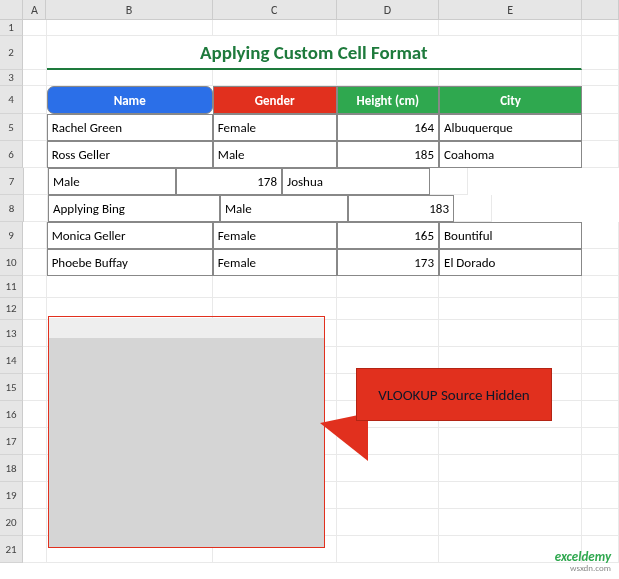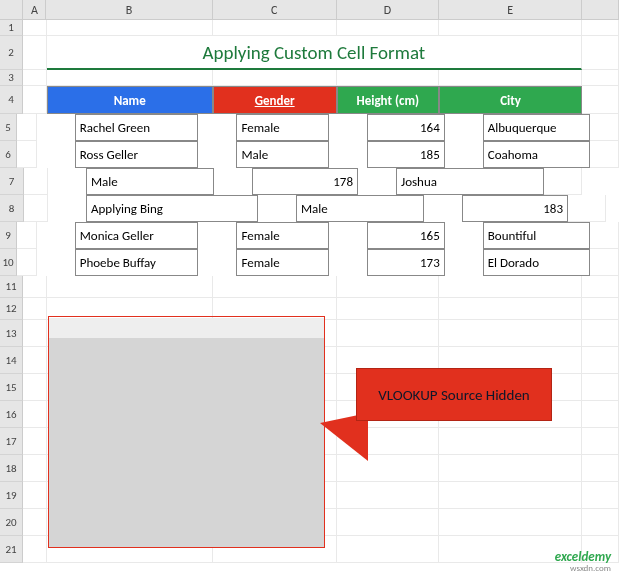--- a/index.html
+++ b/index.html
@@ -63,44 +63,43 @@
   .cA { width: 24px; }
   .cB { width: 172px; }
   .cC { width: 128px; }
   .cD { width: 106px; }
   .cE { width: 148px; }
   .cF { width: 38px; }
   
   .title-merge {
     width: 554px; 
     font-size: 19px;
-    font-weight: normal;
+    font-weight: bold;
     color: #1e7a3c;
     justify-content: center;
     border-bottom: 2px solid #1e7a3c;
   }
   .row-title { height: 34px; }
   
   .hdr {
     color: #fff;
     font-weight: bold;
     justify-content: center;
     border: 1px solid #888;
   }
-  .hdr-blue   { background: #2b6fe8; }
-  .hdr-red    { background: #e1301e; text-decoration: underline; }
+  .hdr-blue   { background: #2b6fe8; border-radius: 7px; }
+  .hdr-red    { background: #e1301e; }
   .hdr-green1 { background: #2fa84f; }
   .hdr-green2 { background: #2fa84f; }
   .row-hdr { height: 28px; }
   
   .data {
     border: 1px solid #888;
     font-size: 13px;
     background: #fff;
-    margin-left: 38px;
   }
   .num { justify-content: flex-end; }
   .row-data { height: 27px; }
   
   .hidden-range {
     position: absolute;
     left: 48px;
     top: 316px;
     width: 277px;
     height: 232px;

